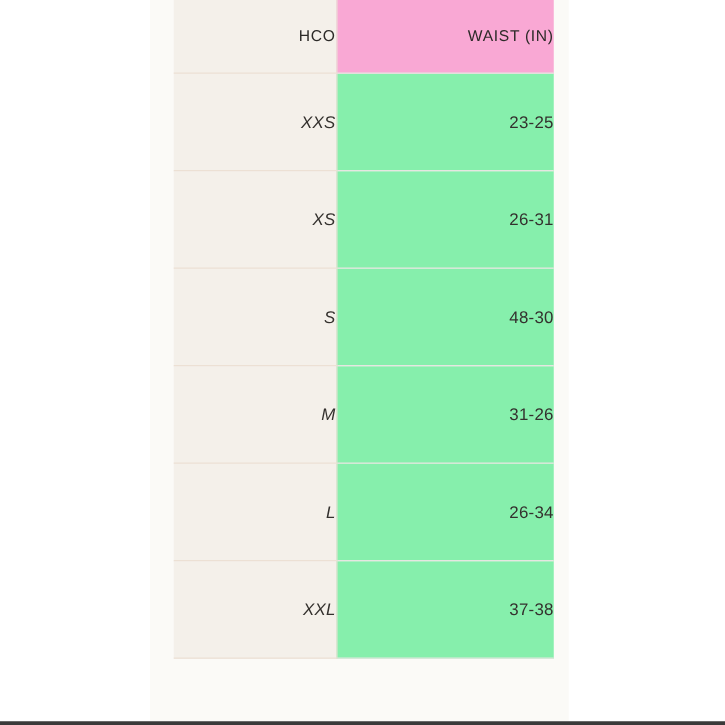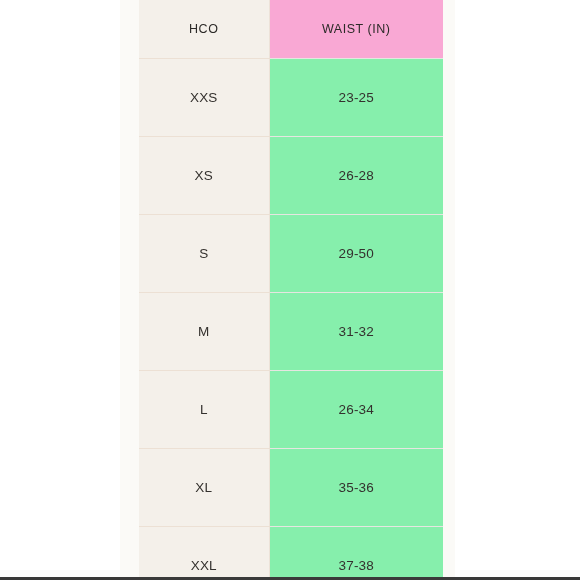--- a/index.html
+++ b/index.html
@@ -44,21 +44,21 @@
     table-layout: fixed;
   }
 
   #size-table col.col-size  { width: 130px; }
   #size-table col.col-waist { width: 174px; }
 
   #size-table th,
   #size-table td {
     margin: 0;
     padding: 0;
-    text-align: center;
+    text-align: right;
     vertical-align: middle;
     font-weight: normal;
   }
 
   
   thead th {
     height: 58px;
     font-size: 12.5px;
     font-weight: bold;
     letter-spacing: 0.55px;
@@ -78,20 +78,21 @@
   tbody td {
     height: 77px;
     font-size: 13.5px;
     color: #34312e;
     letter-spacing: 0.2px;
   }
   tbody td.size-cell {
     background: #f4f0ea;
     border-right: 1px solid #ece2d8;
     border-bottom: 1px solid #ece0d4;
+    font-style: italic;
   }
   tbody td.waist-cell {
     background: #86efac;
     border-bottom: 1px solid #e6e6e1;
   }
 
   
   #bottom-rule {
     position: absolute;
     left: 0;
@@ -121,37 +122,33 @@
         </tr>
       </thead>
 
       <tbody>
         <tr>
           <td class="size-cell">XXS</td>
           <td class="waist-cell">23-25</td>
         </tr>
         <tr>
           <td class="size-cell">XS</td>
-          <td class="waist-cell">26-28</td>
+          <td class="waist-cell">26-31</td>
         </tr>
         <tr>
           <td class="size-cell">S</td>
-          <td class="waist-cell">29-50</td>
+          <td class="waist-cell">48-30</td>
         </tr>
         <tr>
           <td class="size-cell">M</td>
-          <td class="waist-cell">31-32</td>
+          <td class="waist-cell">31-26</td>
         </tr>
         <tr>
           <td class="size-cell">L</td>
           <td class="waist-cell">26-34</td>
-        </tr>
-        <tr>
-          <td class="size-cell">XL</td>
-          <td class="waist-cell">35-36</td>
         </tr>
         <tr>
           <td class="size-cell">XXL</td>
           <td class="waist-cell">37-38</td>
         </tr>
       </tbody>
     </table>
 
   </div>
 

